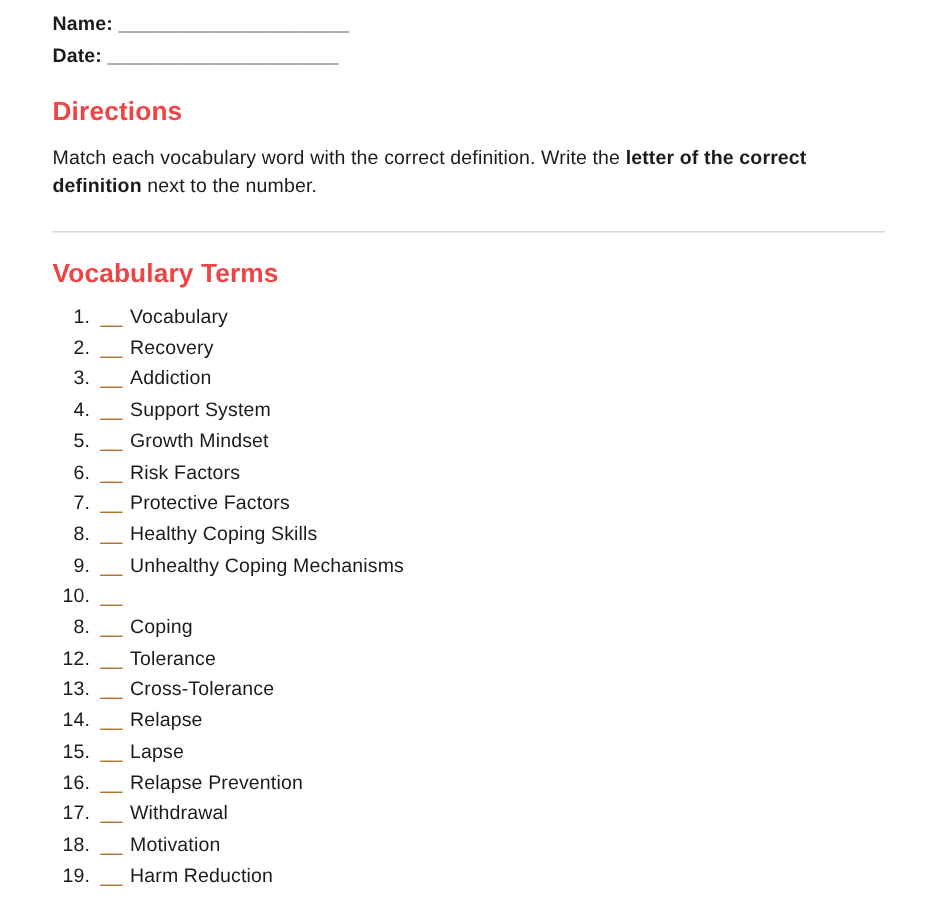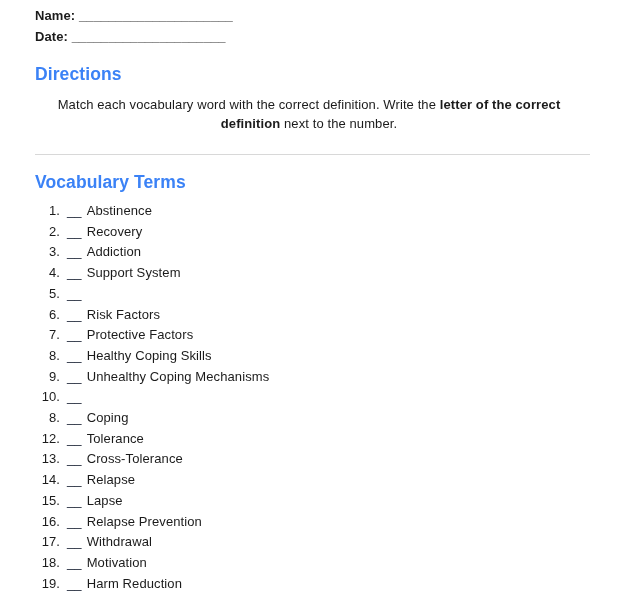--- a/index.html
+++ b/index.html
@@ -27,32 +27,31 @@
   .fill-line .lbl {
     font-weight: bold;
   }
   .fill-line .blank {
     font-weight: bold;
     color: #2a2a2a;
   }
   h2.sec-heading {
     font-size: 17.5px;
     font-weight: bold;
-    color: #3b82f6;
+    color: #ef4444;
     margin: 15px 0 0 0;
     line-height: 24px;
     letter-spacing: 0.1px;
   }
   p.directions-text {
     font-size: 13px;
     line-height: 19px;
     margin: 9px 0 0 0;
     max-width: 548px;
     letter-spacing: 0.1px;
-    text-align: center;
   }
   p.directions-text .bold-seg {
     font-weight: bold;
   }
   hr.divider {
     border: none;
     border-top: 1px solid #d8d8d8;
     margin: 21px 0 0 0;
     width: 100%;
   }
@@ -68,21 +67,21 @@
     line-height: 20.7px;
     letter-spacing: 0.1px;
   }
   .vocab-item .num {
     width: 25px;
     text-align: right;
     flex: 0 0 25px;
   }
   .vocab-item .blank {
     margin-left: 7px;
-    color: #0f172a;
+    color: #a16207;
   }
   .vocab-item .term {
     margin-left: 5px;
   }
 </style>
 </head>
 <body>
 
 <div class="page">
 
@@ -102,21 +101,21 @@
 
   <hr class="divider">
 
   <h2 class="sec-heading vocab-heading">Vocabulary Terms</h2>
 
   <div class="vocab-list">
 
       <div class="vocab-item">
         <span class="num">1.</span>
         <span class="blank">__</span>
-        <span class="term">Abstinence</span>
+        <span class="term">Vocabulary</span>
       </div>
 
       <div class="vocab-item">
         <span class="num">2.</span>
         <span class="blank">__</span>
         <span class="term">Recovery</span>
       </div>
 
       <div class="vocab-item">
         <span class="num">3.</span>
@@ -126,20 +125,21 @@
 
       <div class="vocab-item">
         <span class="num">4.</span>
         <span class="blank">__</span>
         <span class="term">Support System</span>
       </div>
 
       <div class="vocab-item">
         <span class="num">5.</span>
         <span class="blank">__</span>
+        <span class="term">Growth Mindset</span>
       </div>
 
       <div class="vocab-item">
         <span class="num">6.</span>
         <span class="blank">__</span>
         <span class="term">Risk Factors</span>
       </div>
 
       <div class="vocab-item">
         <span class="num">7.</span>

